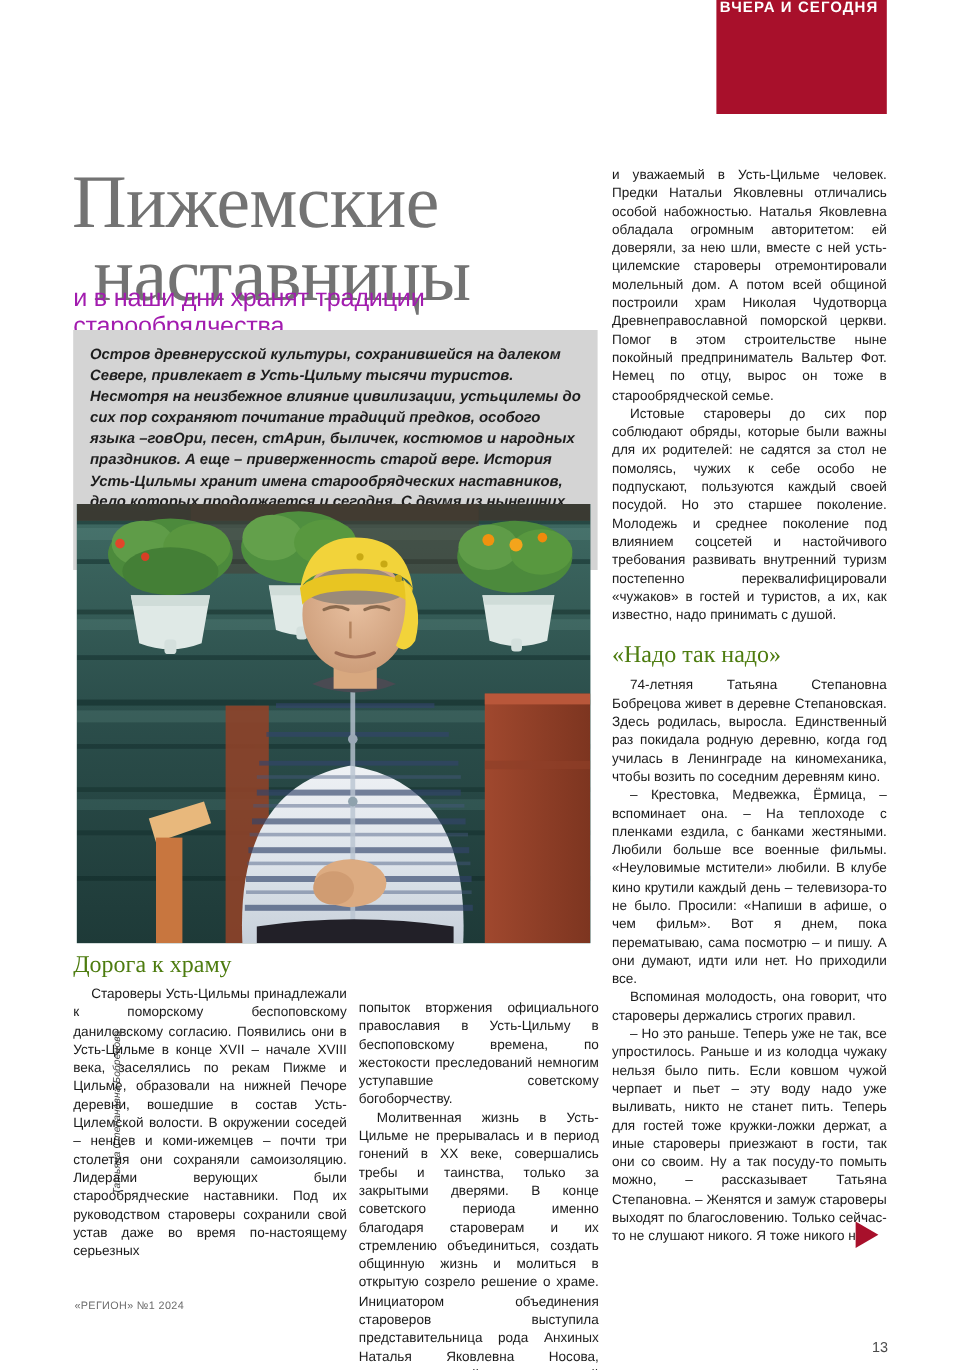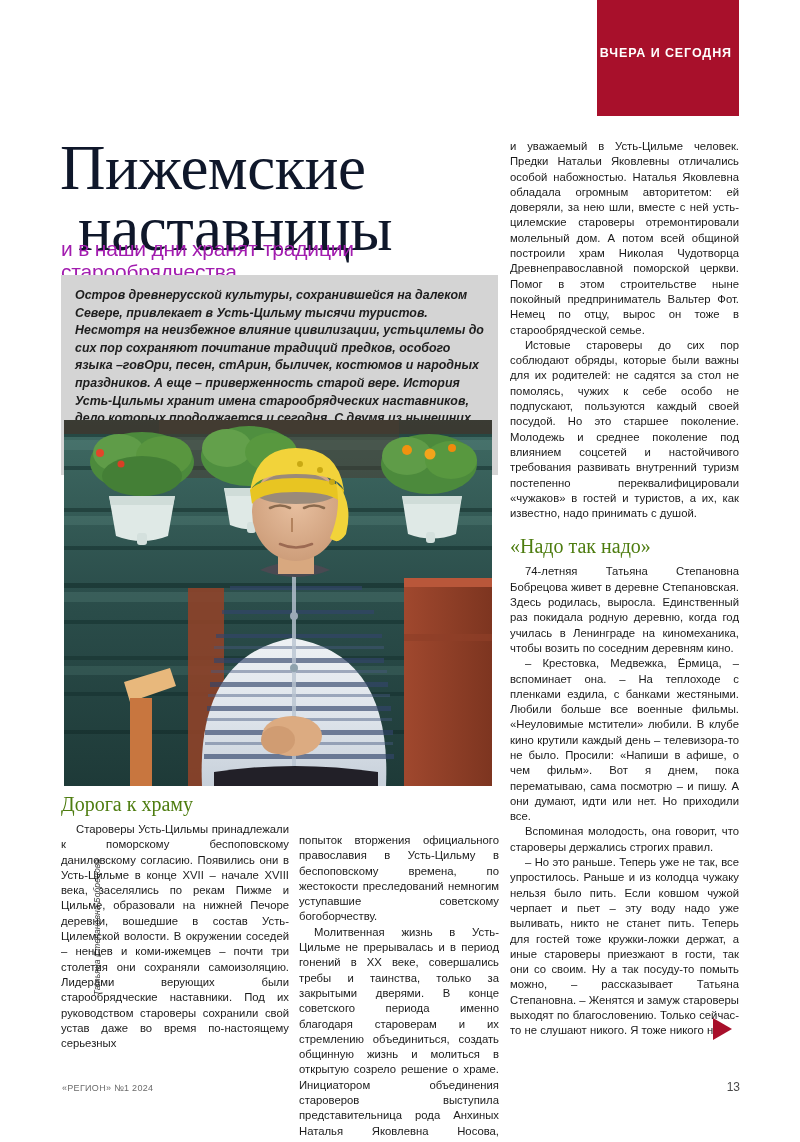--- a/index.html
+++ b/index.html
@@ -16,24 +16,24 @@
     font-family: "Liberation Sans", sans-serif;
     color: #1a1a1a;
   }
 
   
   .rubric-block {
     position: absolute;
     left: 597px;
     top: 0;
     width: 142px;
-    height: 116px;
+    height: 95px;
     background: #a8102b;
     display: flex;
-    align-items: center;
+    align-items: flex-start;
     justify-content: flex-end;
     box-sizing: border-box;
     padding: 0 7px 9px 15px;
   }
   .rubric-text {
     color: #ffffff;
     font-size: 12.5px;
     font-weight: 700;
     letter-spacing: 0.9px;
     white-space: nowrap;
@@ -43,21 +43,21 @@
   
   .headline {
     position: absolute;
     left: 60px;
     top: 96px;
     width: 430px;
     font-family: "Liberation Serif", serif;
     font-size: 63px;
     line-height: 0.97;
     letter-spacing: -0.5px;
-    color: #0f172a;
+    color: #737373;
     font-weight: 400;
     text-align: left;
   }
   .headline .hl-line { display: block; }
   .headline .hl-line.second { margin-left: 18px; }
 
   .subhead {
     position: absolute;
     left: 61px;
     top: 237px;
@@ -167,21 +167,21 @@
     position: absolute;
     left: 62px;
     top: 1083px;
     font-size: 9px;
     color: #6b6b6b;
     letter-spacing: 0.3px;
   }
   .footer-right {
     position: absolute;
     right: 60px;
-    top: 1080px;
+    top: 1116px;
     font-size: 12px;
     color: #4a4a4a;
   }
 </style>
 </head>
 <body>
 
 <div class="page">
 
   <div class="rubric-block">

